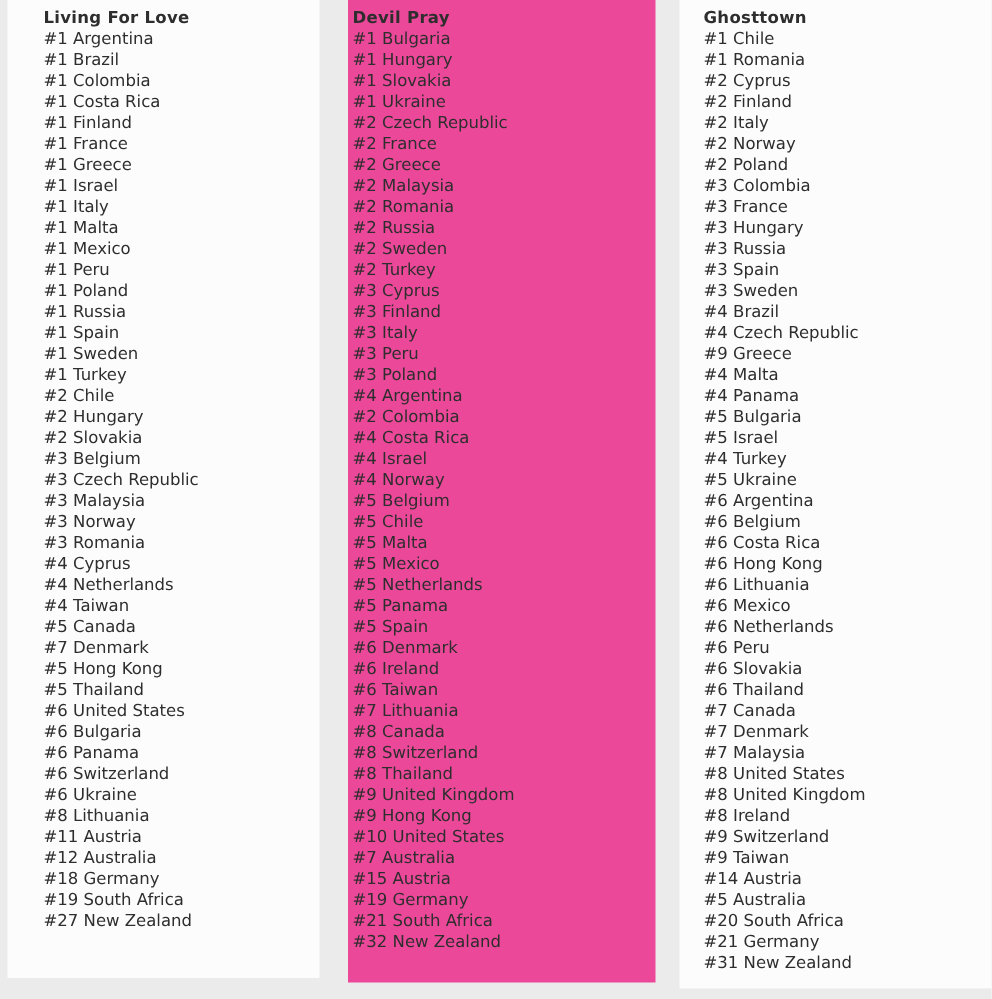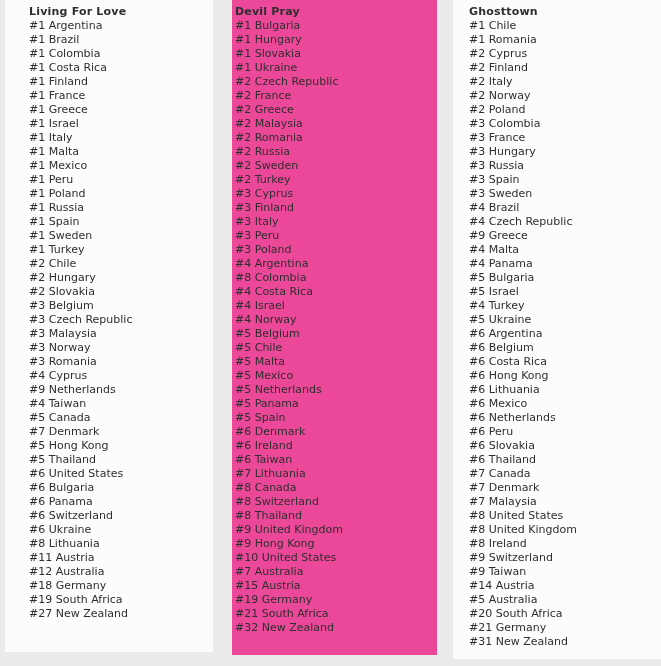--- a/index.html
+++ b/index.html
@@ -61,21 +61,21 @@
         <div class="entry">#1 Turkey</div>
         <div class="entry">#2 Chile</div>
         <div class="entry">#2 Hungary</div>
         <div class="entry">#2 Slovakia</div>
         <div class="entry">#3 Belgium</div>
         <div class="entry">#3 Czech Republic</div>
         <div class="entry">#3 Malaysia</div>
         <div class="entry">#3 Norway</div>
         <div class="entry">#3 Romania</div>
         <div class="entry">#4 Cyprus</div>
-        <div class="entry">#9 Netherlands</div>
+        <div class="entry">#4 Netherlands</div>
         <div class="entry">#4 Taiwan</div>
         <div class="entry">#5 Canada</div>
         <div class="entry">#7 Denmark</div>
         <div class="entry">#5 Hong Kong</div>
         <div class="entry">#5 Thailand</div>
         <div class="entry">#6 United States</div>
         <div class="entry">#6 Bulgaria</div>
         <div class="entry">#6 Panama</div>
         <div class="entry">#6 Switzerland</div>
         <div class="entry">#6 Ukraine</div>
@@ -102,21 +102,21 @@
         <div class="entry">#2 Romania</div>
         <div class="entry">#2 Russia</div>
         <div class="entry">#2 Sweden</div>
         <div class="entry">#2 Turkey</div>
         <div class="entry">#3 Cyprus</div>
         <div class="entry">#3 Finland</div>
         <div class="entry">#3 Italy</div>
         <div class="entry">#3 Peru</div>
         <div class="entry">#3 Poland</div>
         <div class="entry">#4 Argentina</div>
-        <div class="entry">#8 Colombia</div>
+        <div class="entry">#2 Colombia</div>
         <div class="entry">#4 Costa Rica</div>
         <div class="entry">#4 Israel</div>
         <div class="entry">#4 Norway</div>
         <div class="entry">#5 Belgium</div>
         <div class="entry">#5 Chile</div>
         <div class="entry">#5 Malta</div>
         <div class="entry">#5 Mexico</div>
         <div class="entry">#5 Netherlands</div>
         <div class="entry">#5 Panama</div>
         <div class="entry">#5 Spain</div>

